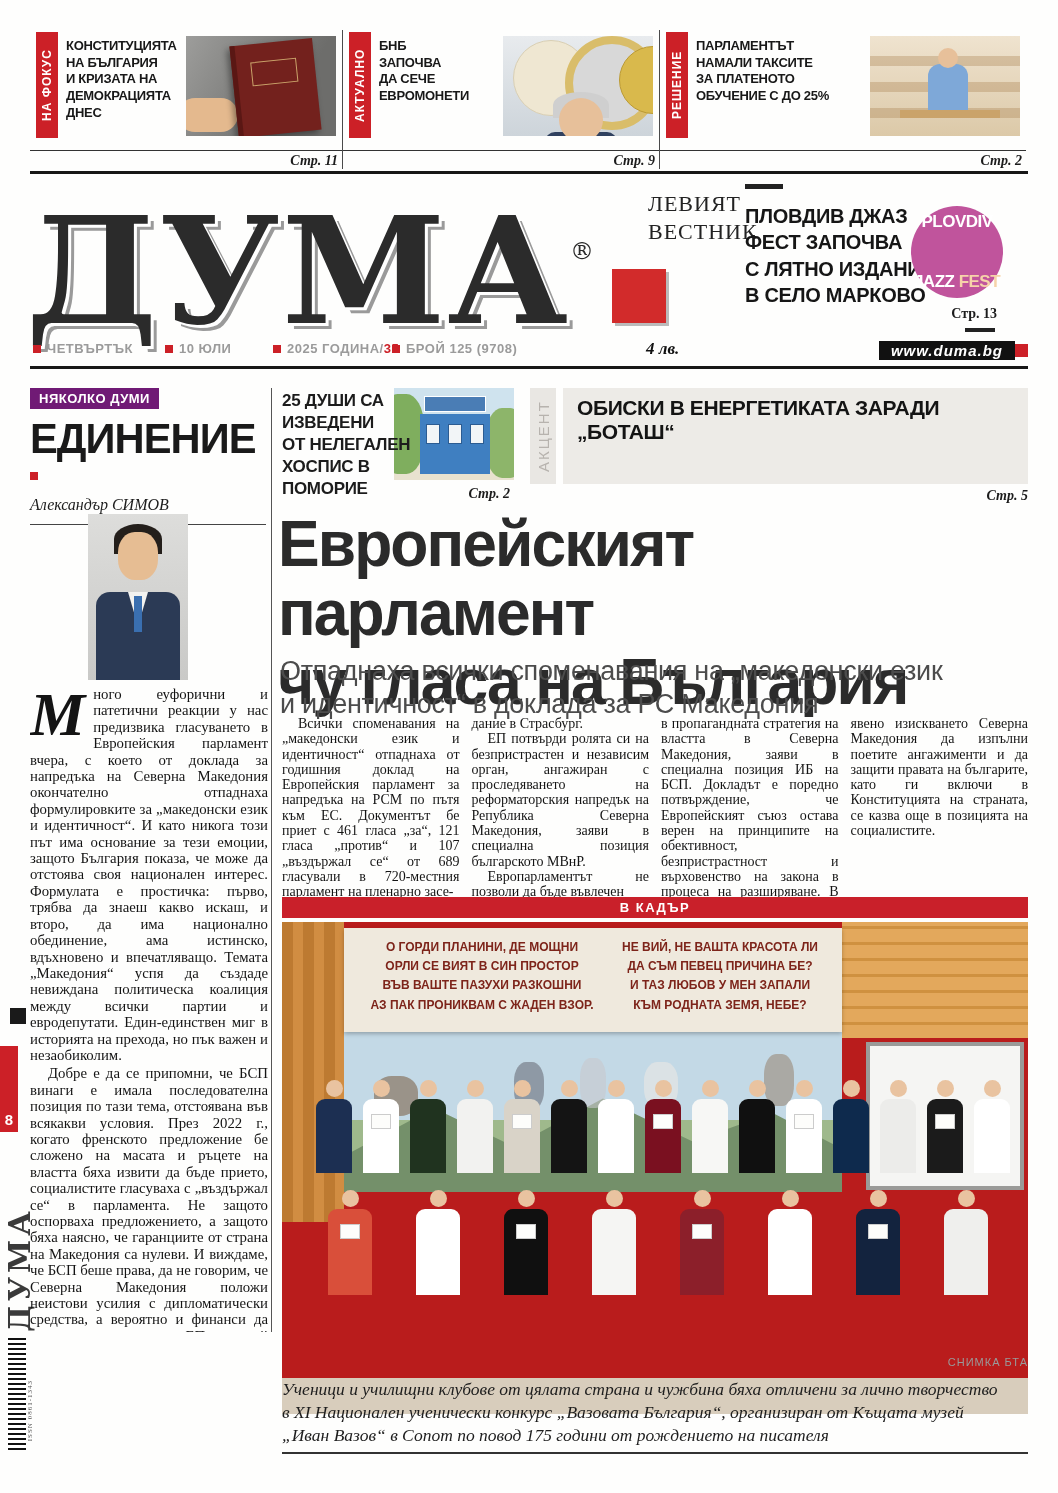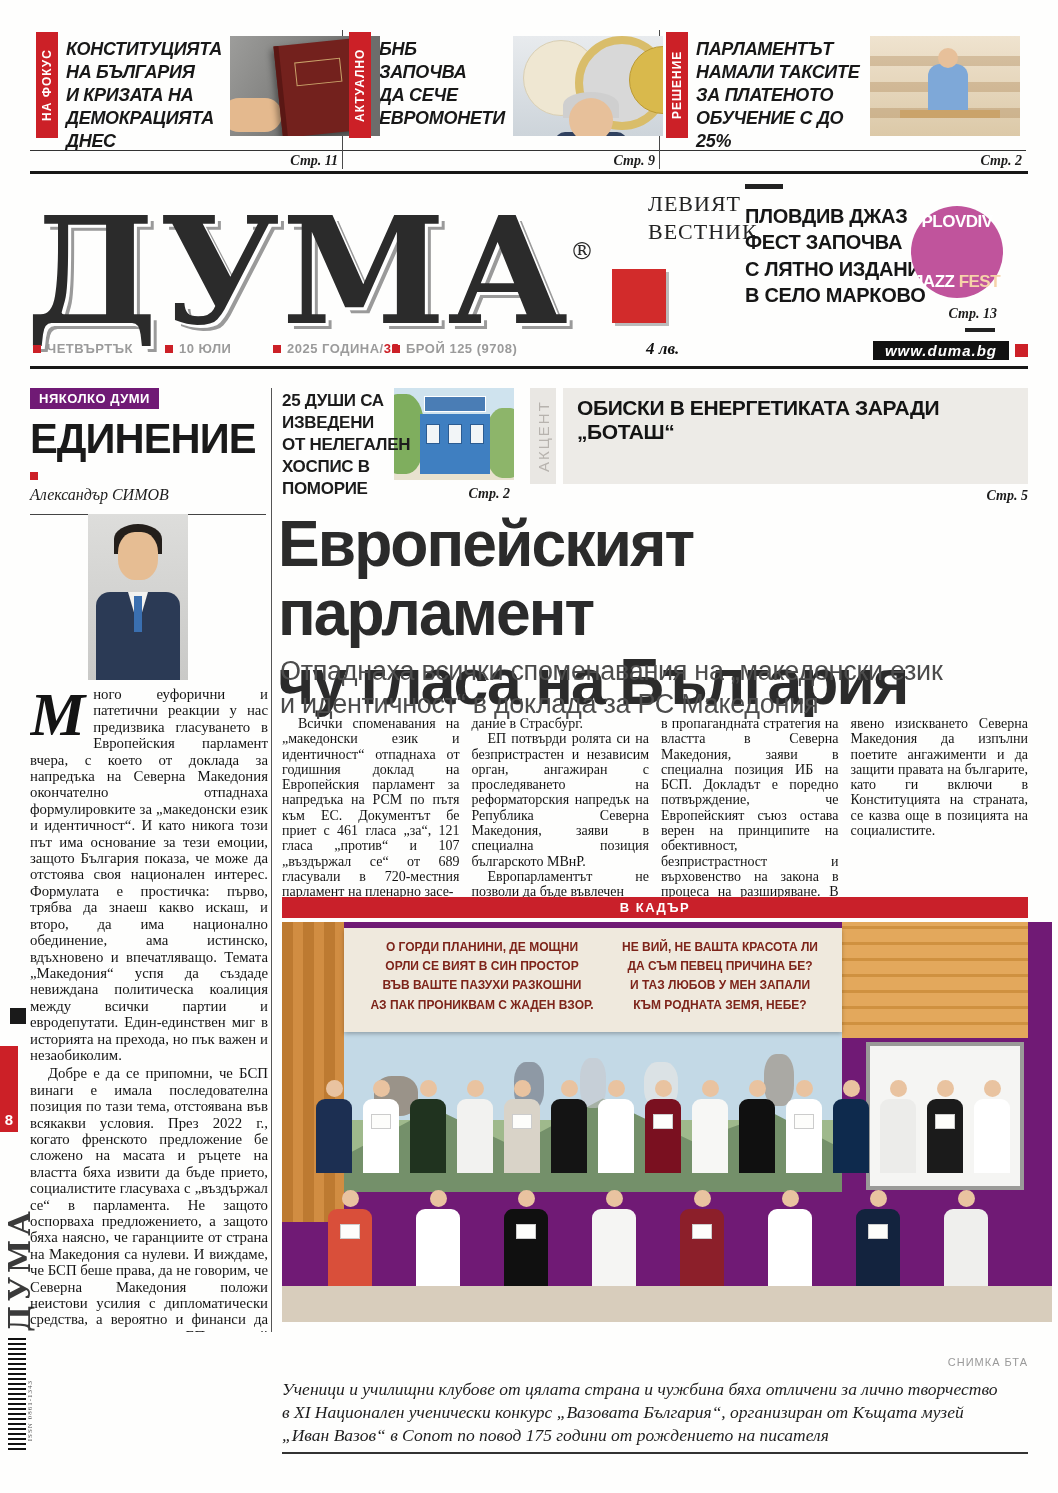--- a/index.html
+++ b/index.html
@@ -11,22 +11,22 @@
   
   .top-strip{left:30px;top:30px;width:998px;display:flex;}
   .teaser{display:flex;flex-direction:column;}
   .t1{width:312px;}
   .t2{width:316px;border-left:1px solid #4a4a4a;border-right:1px solid #4a4a4a;}
   .t3{width:366px;}
   .teaser-box{display:flex;height:112px;padding:2px 6px 0 6px;gap:8px;}
   .vtag{width:22px;height:106px;background:#cc2027;color:#fff;display:flex;align-items:center;justify-content:center;
         writing-mode:vertical-rl;transform:rotate(180deg);font-family:"Liberation Sans",sans-serif;
         font-weight:bold;font-size:12px;letter-spacing:1px;flex:none;}
-  .teaser-title{flex:1;font-family:"Liberation Sans",sans-serif;font-weight:bold;font-size:18px;
-        line-height:1.28;letter-spacing:-0.3px;padding-top:6px;color:#181818;font-style:italic;}
+  .teaser-title{flex:1;font-family:"Liberation Sans",sans-serif;font-weight:bold;font-size:13px;
+        line-height:1.28;letter-spacing:-0.3px;padding-top:6px;color:#181818;}
   .teaser-photo{width:150px;height:100px;margin-top:4px;flex:none;position:relative;overflow:hidden;}
   .teaser-foot{border-top:1px solid #333;margin-top:6px;padding:2px 4px 0 0;text-align:right;
         font-style:italic;font-weight:bold;font-size:14px;}
   .rule-heavy{background:#171717;height:3px;}
 
   
   .ph-constitution{background:linear-gradient(120deg,#9d9d9b,#6d6d6b 70%);}
   .ph-constitution .book{position:absolute;left:48px;top:6px;width:78px;height:92px;background:#73211d;
         transform:rotate(-6deg);box-shadow:-3px 3px 6px rgba(0,0,0,.4);border-left:5px solid #5a1714;}
   .ph-constitution .book i{position:absolute;left:14px;top:18px;width:44px;height:22px;display:block;
@@ -55,41 +55,41 @@
   .tagline{left:648px;top:190px;font-size:22px;line-height:1.25;letter-spacing:1px;color:#222;}
   .promo{left:745px;top:184px;width:286px;}
   .promo .dash{width:38px;height:5px;background:#222;}
   .promo-title{margin-top:14px;font-family:"Liberation Sans",sans-serif;font-weight:bold;font-size:20px;
         line-height:1.32;letter-spacing:-0.3px;color:#161616;width:190px;}
   .badge{position:absolute;right:28px;top:22px;width:92px;height:92px;border-radius:50%;background:#c0549c;
         display:flex;flex-direction:column;align-items:center;justify-content:center;
         font-family:"Liberation Sans",sans-serif;font-weight:bold;font-size:17px;line-height:1.15;color:#fff;
         letter-spacing:-0.5px;gap:40px;}
   .badge .fest{color:#f6d3a9;}
-  .promo-page{position:absolute;right:34px;top:122px;font-style:italic;font-weight:bold;font-size:14px;}
+  .promo-page{position:absolute;right:34px;top:122px;font-weight:bold;font-size:14px;}
   .promo .dash2{position:absolute;right:36px;top:144px;width:30px;height:4px;background:#222;}
 
   .dateline{left:30px;top:341px;width:998px;height:22px;font-family:"Liberation Sans",sans-serif;}
   .dl-item{position:absolute;top:0;font-size:13px;color:#9b9b9b;letter-spacing:0.5px;font-weight:bold;}
   .dl-item .sq{display:inline-block;width:8px;height:8px;background:#cc2027;margin-right:6px;}
   .dl-red{color:#cc2027;}
   .price{position:absolute;left:616px;top:-2px;font-family:"Liberation Serif",serif;font-style:italic;
         font-weight:bold;font-size:17px;color:#111;}
-  .site-wrap{position:absolute;right:0;top:0;display:flex;align-items:center;gap:6px;}
+  .site-wrap{position:absolute;right:0;top:0;display:flex;align-items:center;}
   .site{background:#111;color:#fff;font-style:italic;font-weight:bold;font-size:15px;padding:1px 12px;letter-spacing:1px;}
   .site-sq{width:13px;height:13px;background:#cc2027;}
 
   
   .ed-head{left:30px;top:388px;width:236px;}
   .kicker{display:inline-block;background:#701a75;color:#fff;font-family:"Liberation Sans",sans-serif;
         font-weight:bold;font-size:13px;letter-spacing:0.5px;padding:3px 9px;}
   .ed-title{margin-top:8px;font-family:"Liberation Sans",sans-serif;font-weight:bold;font-size:43px;
         letter-spacing:-1px;transform:scaleX(0.97);transform-origin:left;color:#1a1a1a;line-height:1;}
   .ed-bullet{width:8px;height:8px;background:#cc2027;margin-top:12px;}
-  .ed-author{margin-top:6px;font-style:italic;font-size:16px;}
+  .ed-author{margin-top:16px;font-style:italic;font-size:16px;}
   .ed-rule{margin-top:10px;border-top:1px solid #444;}
   .vline{left:271px;top:388px;width:1px;height:944px;background:#555;}
 
   .hospice{left:282px;top:388px;width:232px;height:116px;}
   .hospice-title{position:absolute;left:0;top:2px;width:170px;font-family:"Liberation Sans",sans-serif;
         font-weight:bold;font-size:17px;line-height:1.3;letter-spacing:-0.3px;z-index:2;}
   .hospice-photo{position:absolute;right:0;top:0;width:120px;height:92px;overflow:hidden;
         background:linear-gradient(180deg,#cfe3ee 0 30%,#e8e2cf 30% 100%);}
   .hospice-photo .green1{position:absolute;left:-14px;top:6px;width:44px;height:80px;background:#7fae5e;border-radius:40%;}
   .hospice-photo .green2{position:absolute;right:-12px;top:20px;width:40px;height:70px;background:#8db56a;border-radius:40%;}
@@ -131,21 +131,21 @@
   .col{flex:1;font-size:14px;line-height:15.3px;text-align:justify;color:#141414;}
   .col p{margin:0;}
   .col p.ind{text-indent:16px;}
   .more-ref{margin-top:14px;text-align:center;font-weight:bold;font-style:italic;font-size:15px;line-height:1.35;}
 
   .kadar{left:282px;top:897px;width:746px;height:21px;background:#c9202a;color:#fff;display:flex;
         align-items:center;justify-content:center;font-family:"Liberation Sans",sans-serif;
         font-weight:bold;font-size:13px;letter-spacing:1.5px;}
 
   
-  .photo{left:282px;top:922px;width:746px;height:400px;background:#701a75;overflow:hidden;padding-left:24px;}
+  .photo{left:282px;top:922px;width:746px;height:492px;background:#b91c1c;overflow:hidden;}
   .wood-left{position:absolute;left:0;top:0;width:62px;height:300px;
         background:repeating-linear-gradient(90deg,#bd7a31 0 11px,#d18d42 11px 21px);}
   .wood-right{position:absolute;left:560px;top:0;width:186px;height:116px;
         background:repeating-linear-gradient(0deg,#e3a85c 0 13px,#cf9140 13px 16px);}
   .banner{position:absolute;left:62px;top:6px;width:498px;height:104px;background:#efe9dd;
         box-shadow:0 2px 4px rgba(0,0,0,.25);}
   .verse{position:absolute;top:10px;color:#7d241a;font-family:"Liberation Sans",sans-serif;font-weight:bold;
         font-size:12px;line-height:1.6;letter-spacing:0;text-align:center;}
   .verse-left{left:18px;width:240px;}
   .verse-right{left:262px;width:228px;}

